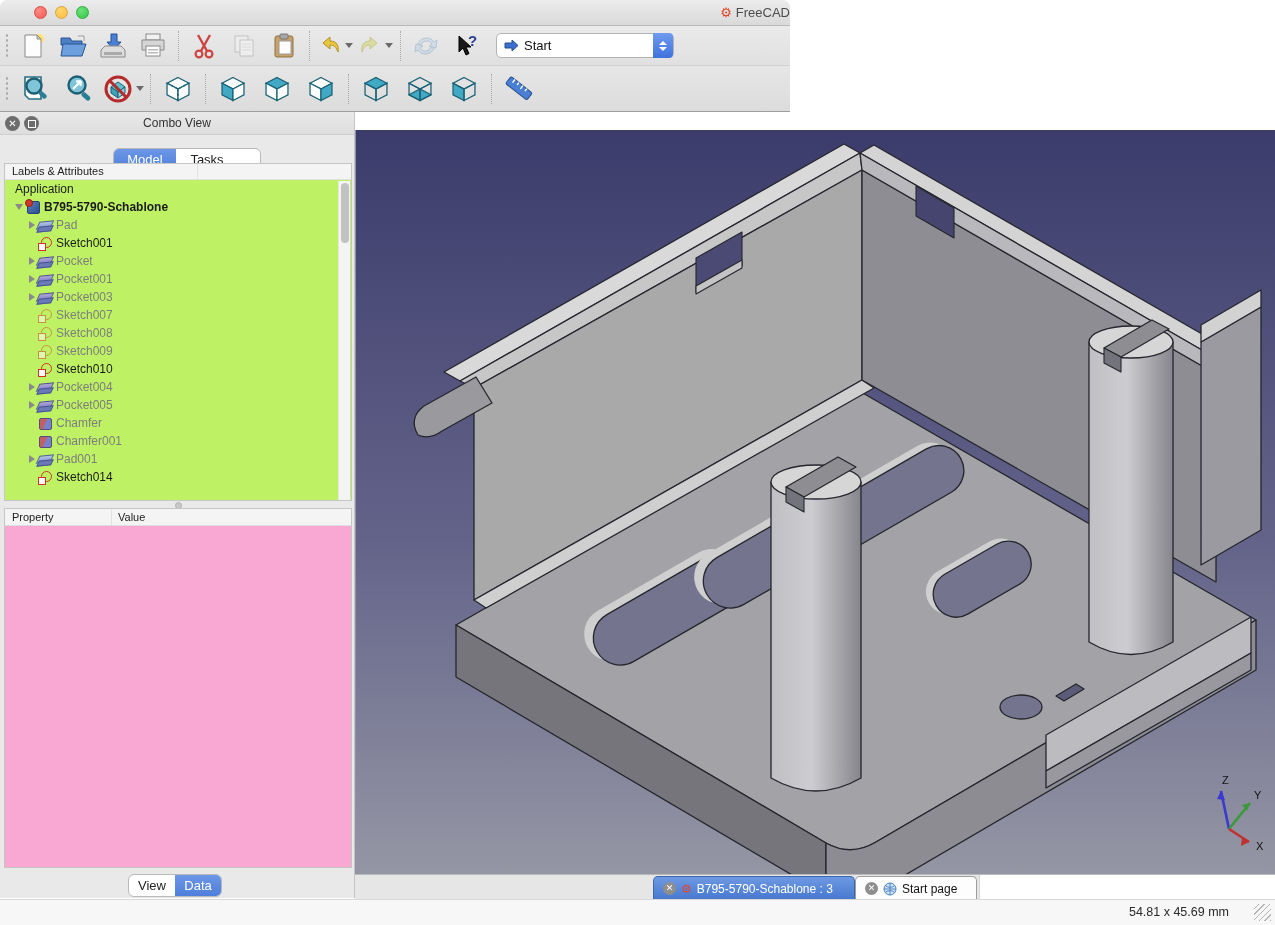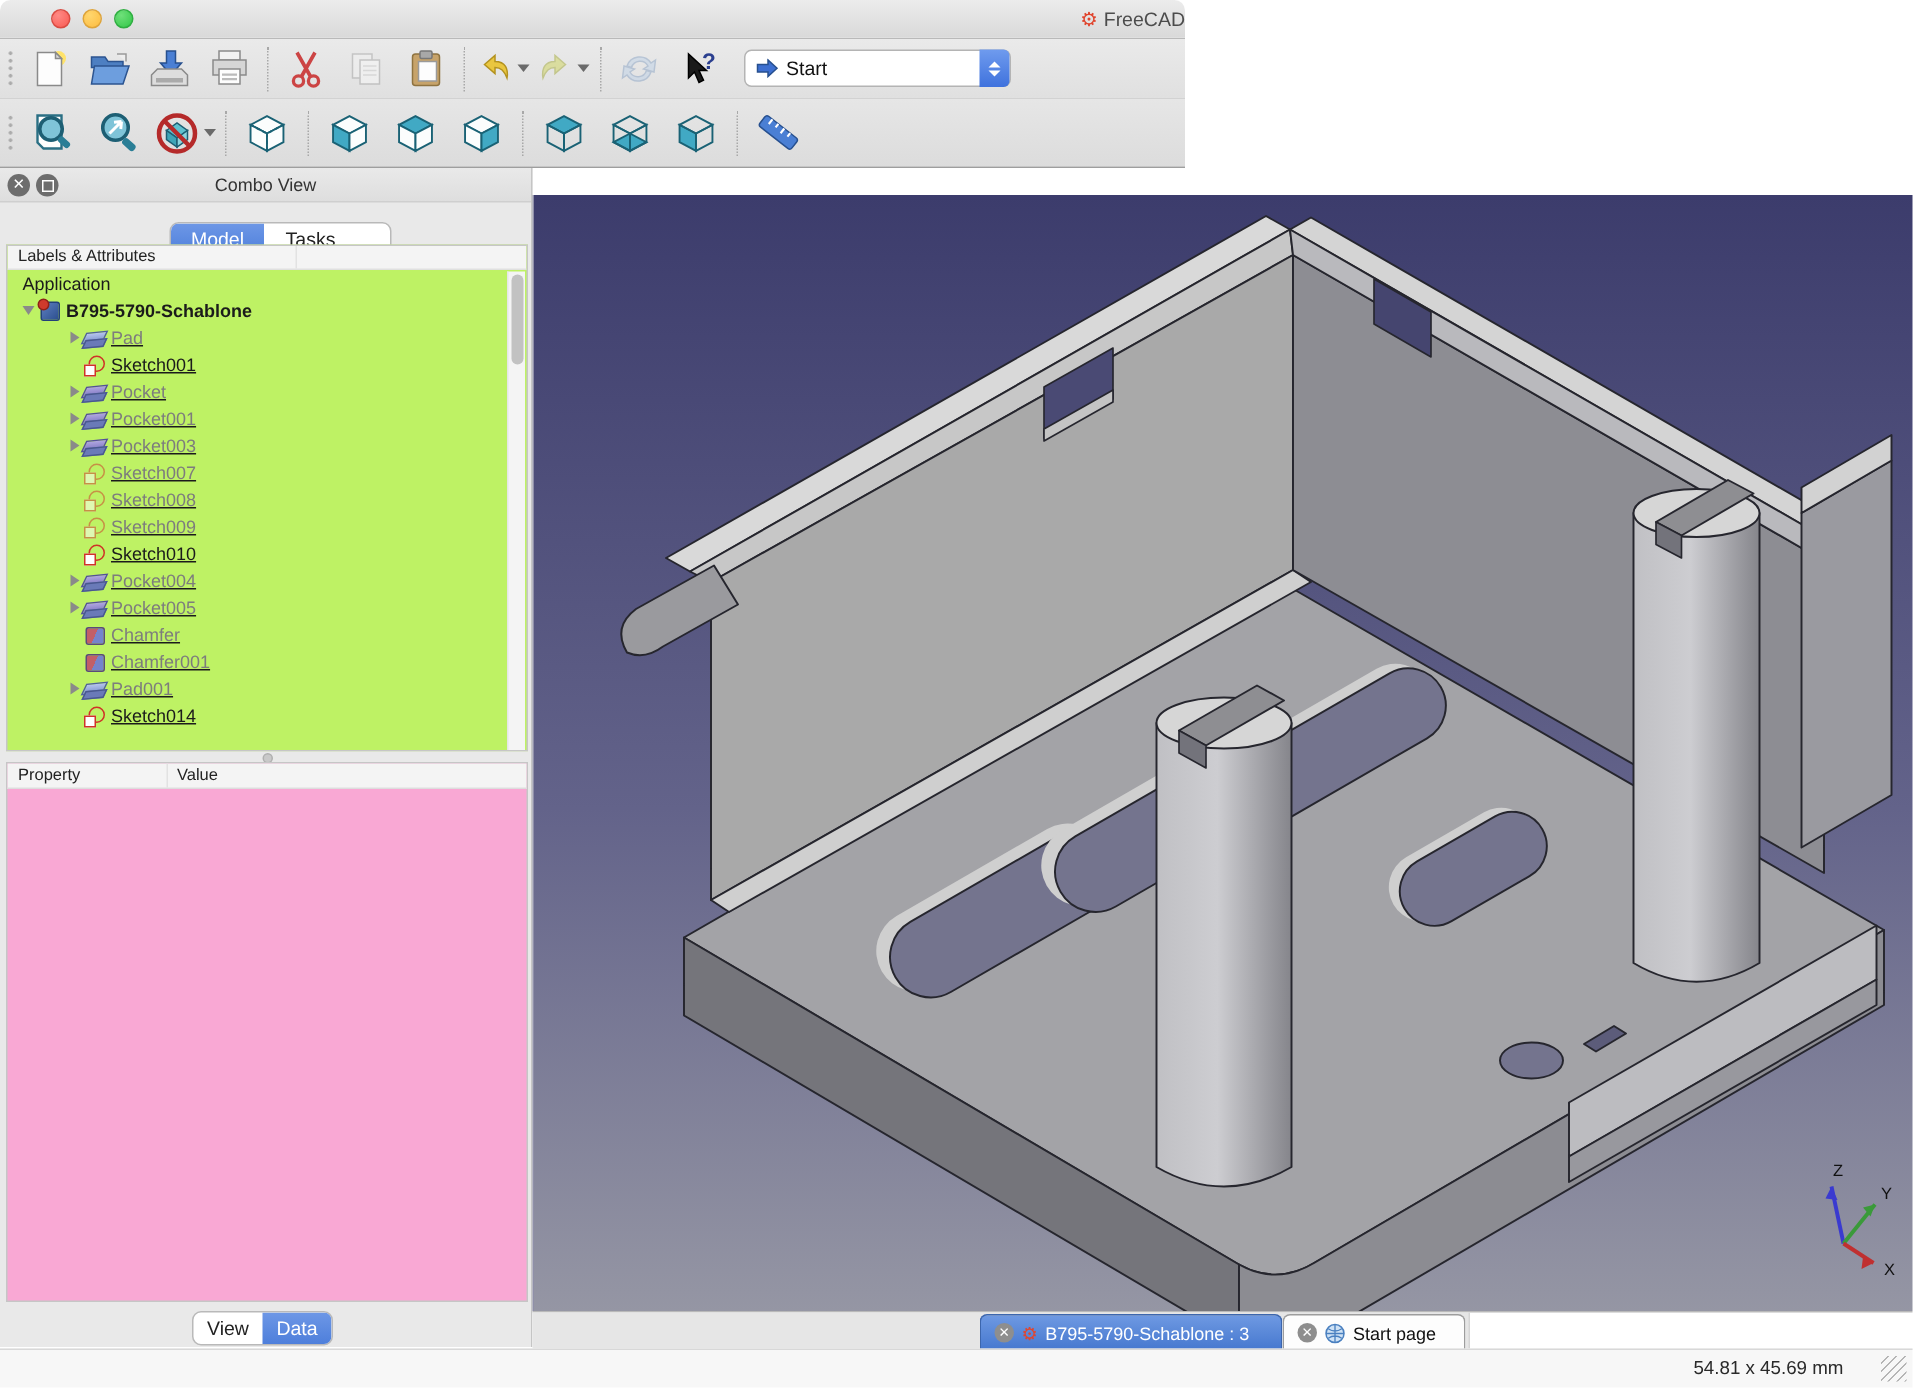--- a/index.html
+++ b/index.html
@@ -75,21 +75,21 @@
   .trow { height:18px; display:flex; align-items:center; font-size:12px; color:#1b1b1b; }
   .trow.dim .tlabel { color:#7d7d7d; }
   .trow .tlabel { padding-left:3px; white-space:nowrap; }
   .arrow { width:10px; display:inline-block; }
   .arrow.open::before { content:""; display:block; width:0; height:0; margin-left:0;
     border-left:4.5px solid transparent; border-right:4.5px solid transparent; border-top:6px solid #8a8a8a; }
   .arrow.closed::before { content:""; display:block; width:0; height:0; margin-left:2px;
     border-top:4.5px solid transparent; border-bottom:4.5px solid transparent; border-left:6px solid #8a8a8a; }
   #row-app { padding-left:7px; }
   #row-doc { padding-left:10px; font-weight:bold; }
-  #tree-items .trow { padding-left:40px;text-decoration:underline; }
+  #tree-items .trow { padding-left:22px; }
 
   .tico { width:16px; height:14px; position:relative; display:inline-block; flex:none; }
   .tico.doc::before { content:""; position:absolute; left:2px; top:1px; width:11px; height:11px;
     background:linear-gradient(135deg,#5d7fc0,#2c4f8f); border:1px solid #23407a; border-radius:2px;}
   .tico.doc::after { content:""; position:absolute; left:0px; top:-1px; width:6px; height:6px;
     background:#d03a2c; border-radius:50%; border:1px solid #8f2118;}
   .tico.pad::before, .tico.pocket::before { content:""; position:absolute; left:1px; top:3px; width:12px; height:6px;
     background:linear-gradient(#b9c2ec,#8removed); transform:skewX(-30deg) rotate(-6deg); }
   .tico.pad::before { background:linear-gradient(#b6c4ee,#7d93cc); border:1px solid #50619e; }
   .tico.pocket::before { background:linear-gradient(#b0a6e0,#7f78c2); border:1px solid #54509a; }

